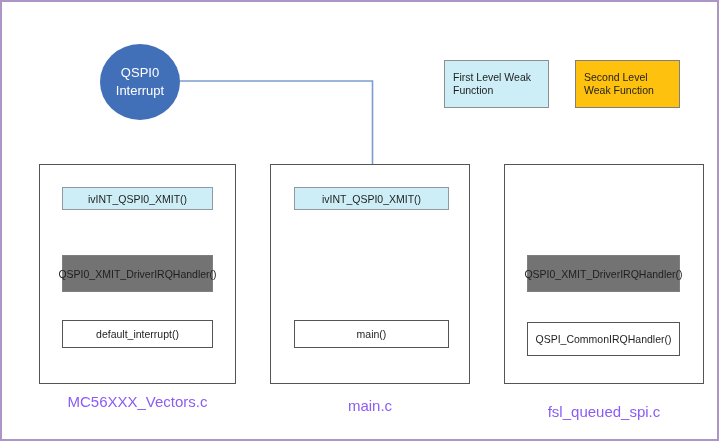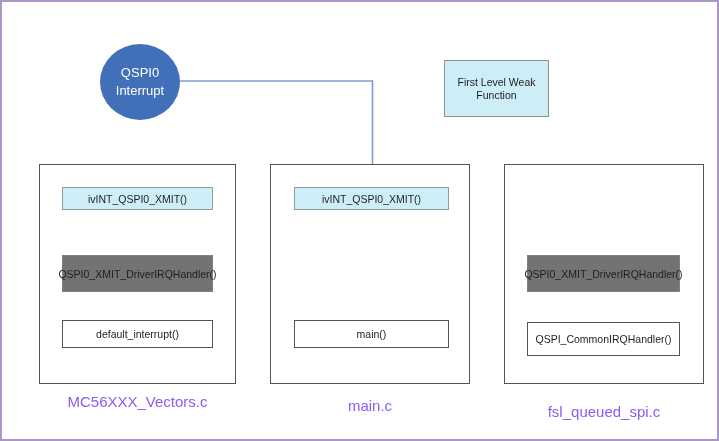--- a/index.html
+++ b/index.html
@@ -19,23 +19,23 @@
     background:#4170b8;
     color:#ffffff;
     display:flex;flex-direction:column;align-items:center;justify-content:center;
     font-size:13px;line-height:18px;
     text-align:center;
   }
   
   .connector{position:absolute;left:0;top:0;width:719px;height:441px;pointer-events:none;}
   
   .legend-box{
-    position:absolute;top:58px;width:105px;height:57px;
+    position:absolute;top:58px;width:105px;height:48px;
     box-sizing:border-box;
-    display:flex;align-items:center;justify-content:center;text-align:center;
+    display:flex;align-items:center;justify-content:center;
     font-size:10.5px;line-height:13px;color:#1e1e1e;
     padding:2px 8px;
   }
   .legend-first{left:442px;background:#cdeef6;border:1px solid #8f8f8f;}
   .legend-second{left:573px;background:#fdc10e;border:1px solid #7f7f7f;}
   
   .file-box{
     position:absolute;top:162px;height:220px;
     box-sizing:border-box;
     border:1px solid #545454;
@@ -80,20 +80,21 @@
     <path d="M 178 79 H 370.5 V 176" fill="none" stroke="#7d9cd0" stroke-width="1.6"></path>
     <polygon points="365.5,175 375.5,175 370.5,184" fill="#3a5fa0"></polygon>
   </svg>
 
   <div class="int-circle">
     <span>QSPI0</span>
     <span>Interrupt</span>
   </div>
 
   <div class="legend-box legend-first">First Level Weak Function</div>
+  <div class="legend-box legend-second">Second Level Weak Function</div>
 
   <div class="file-box col1"></div>
   <div class="file-box col2"></div>
   <div class="file-box col3"></div>
 
   <div class="fn-box fill-first slot-top c1x">ivINT_QSPI0_XMIT()</div>
   <div class="fn-box fill-second slot-mid c1x">QSPI0_XMIT_DriverIRQHandler()</div>
   <div class="fn-box slot-bot c1x">default_interrupt()</div>
 
   <div class="fn-box fill-first slot-top c2x">ivINT_QSPI0_XMIT()</div>

